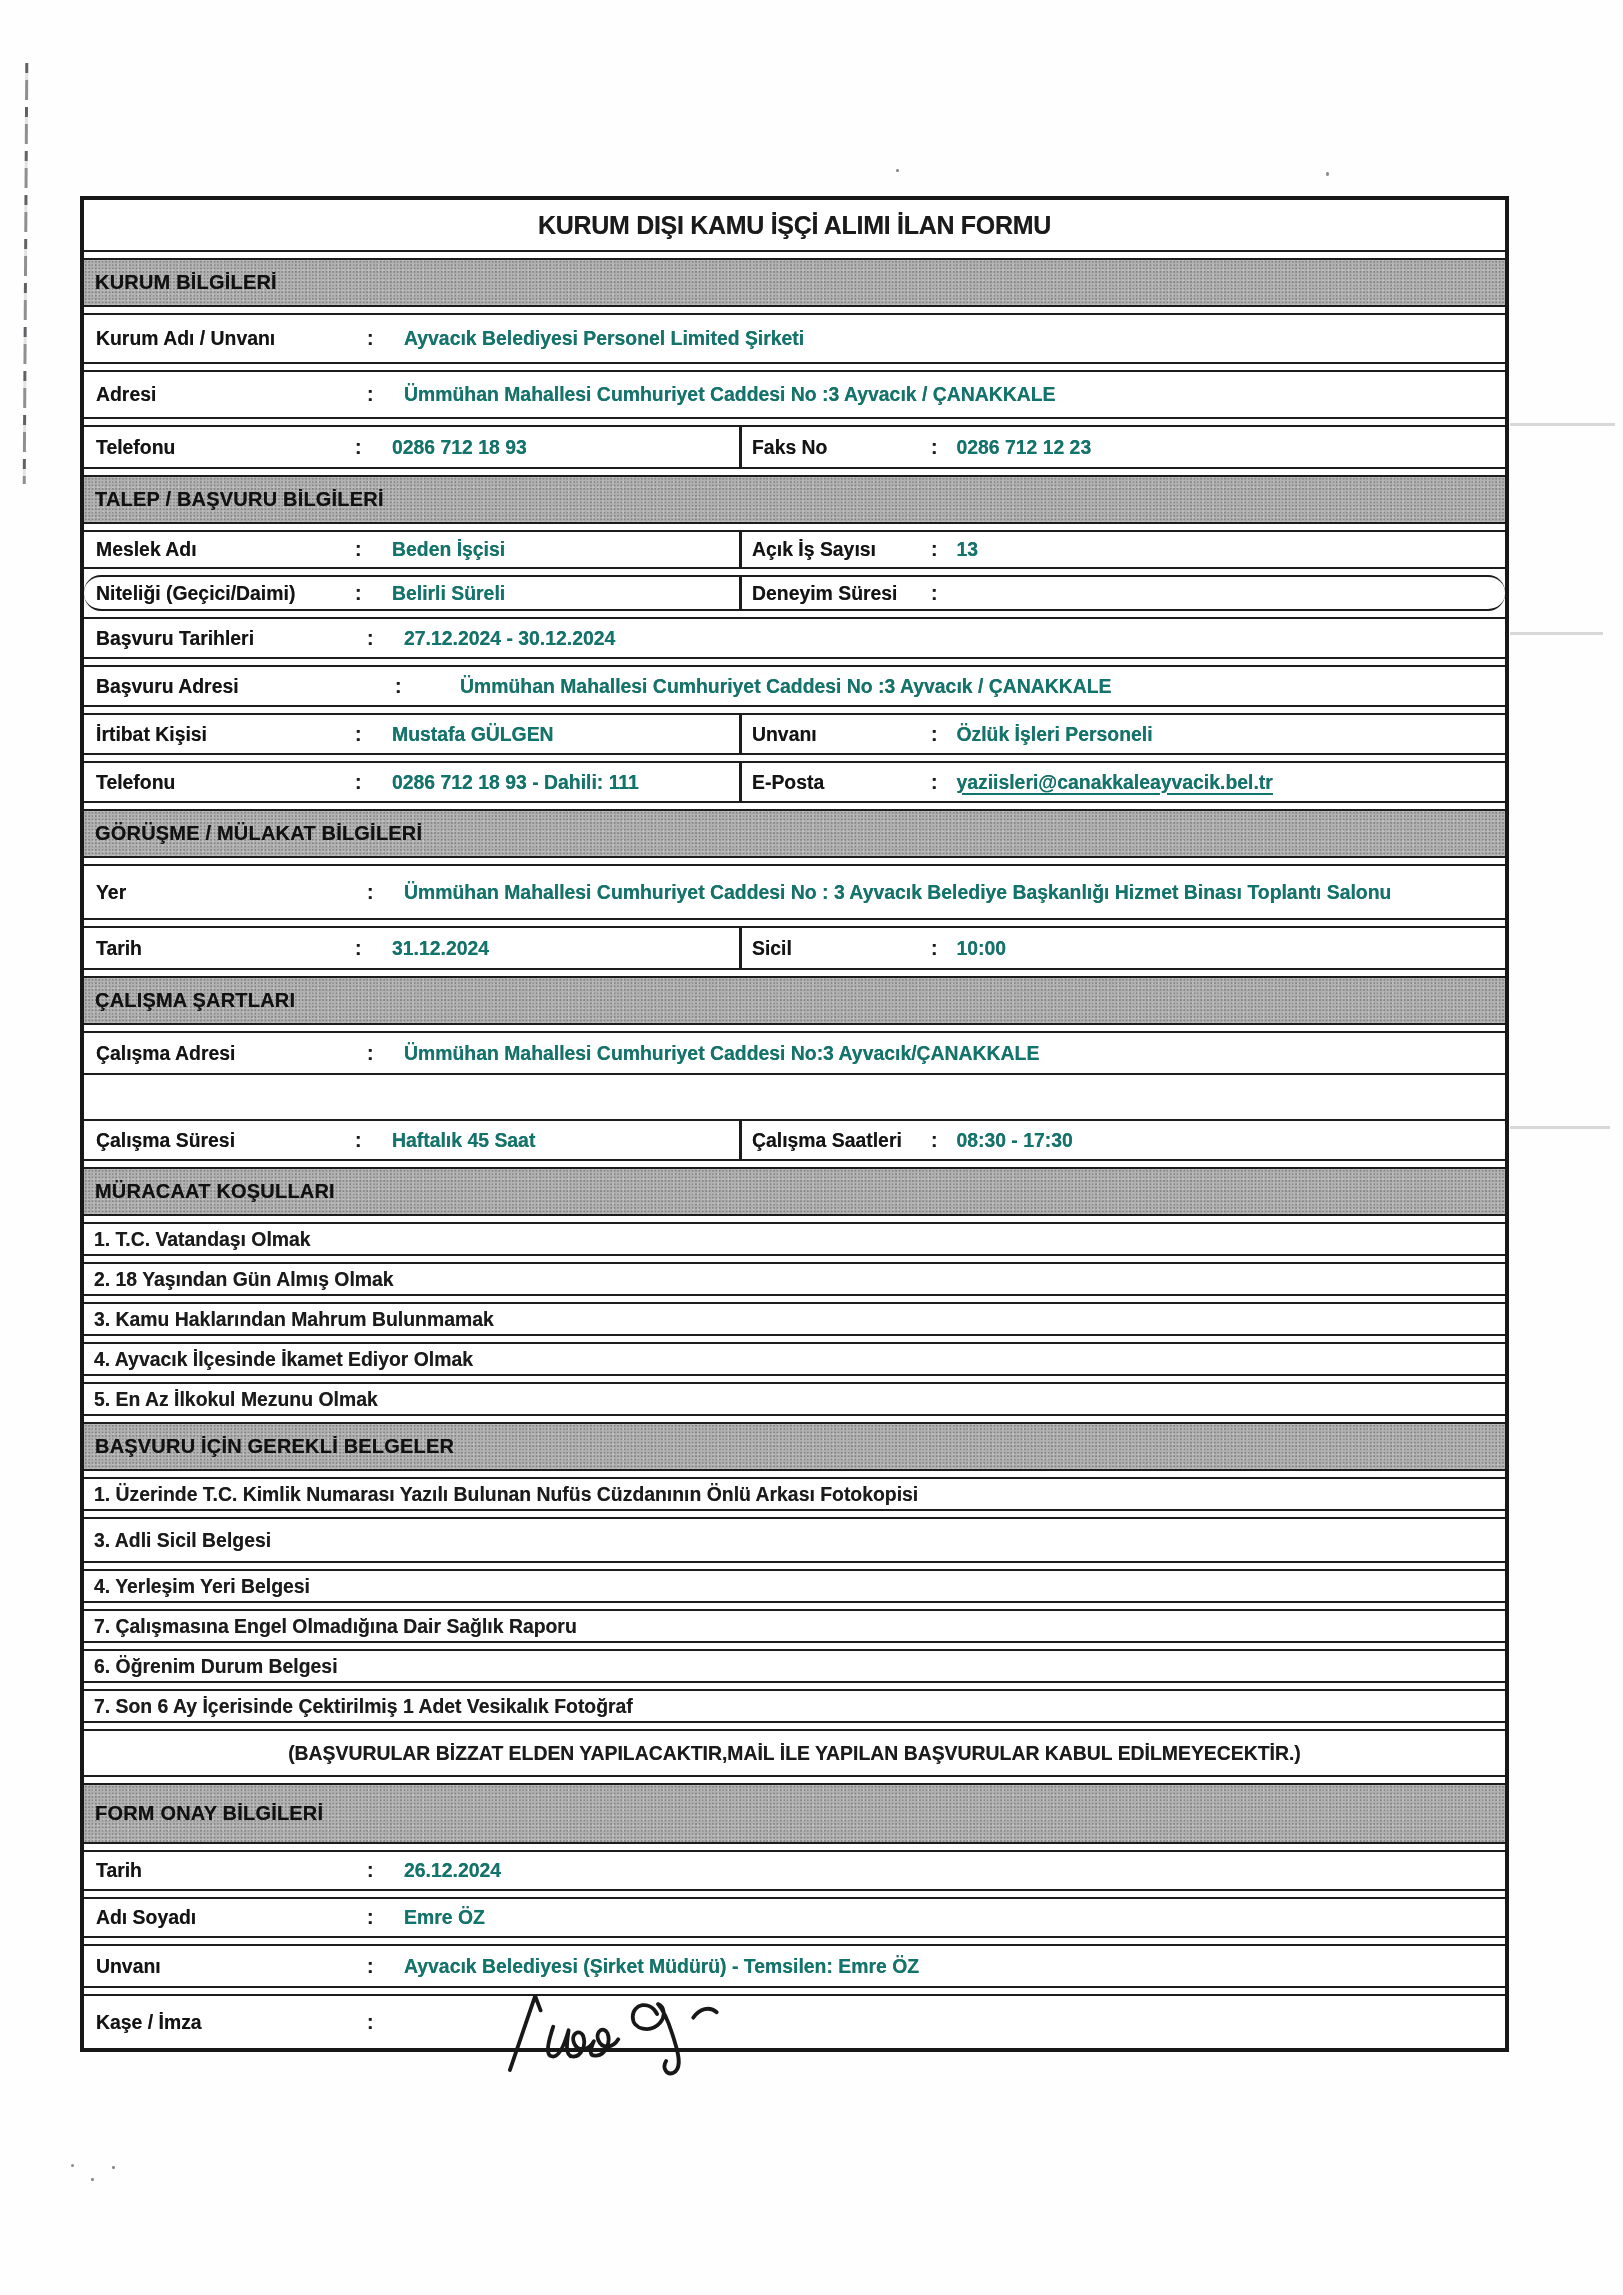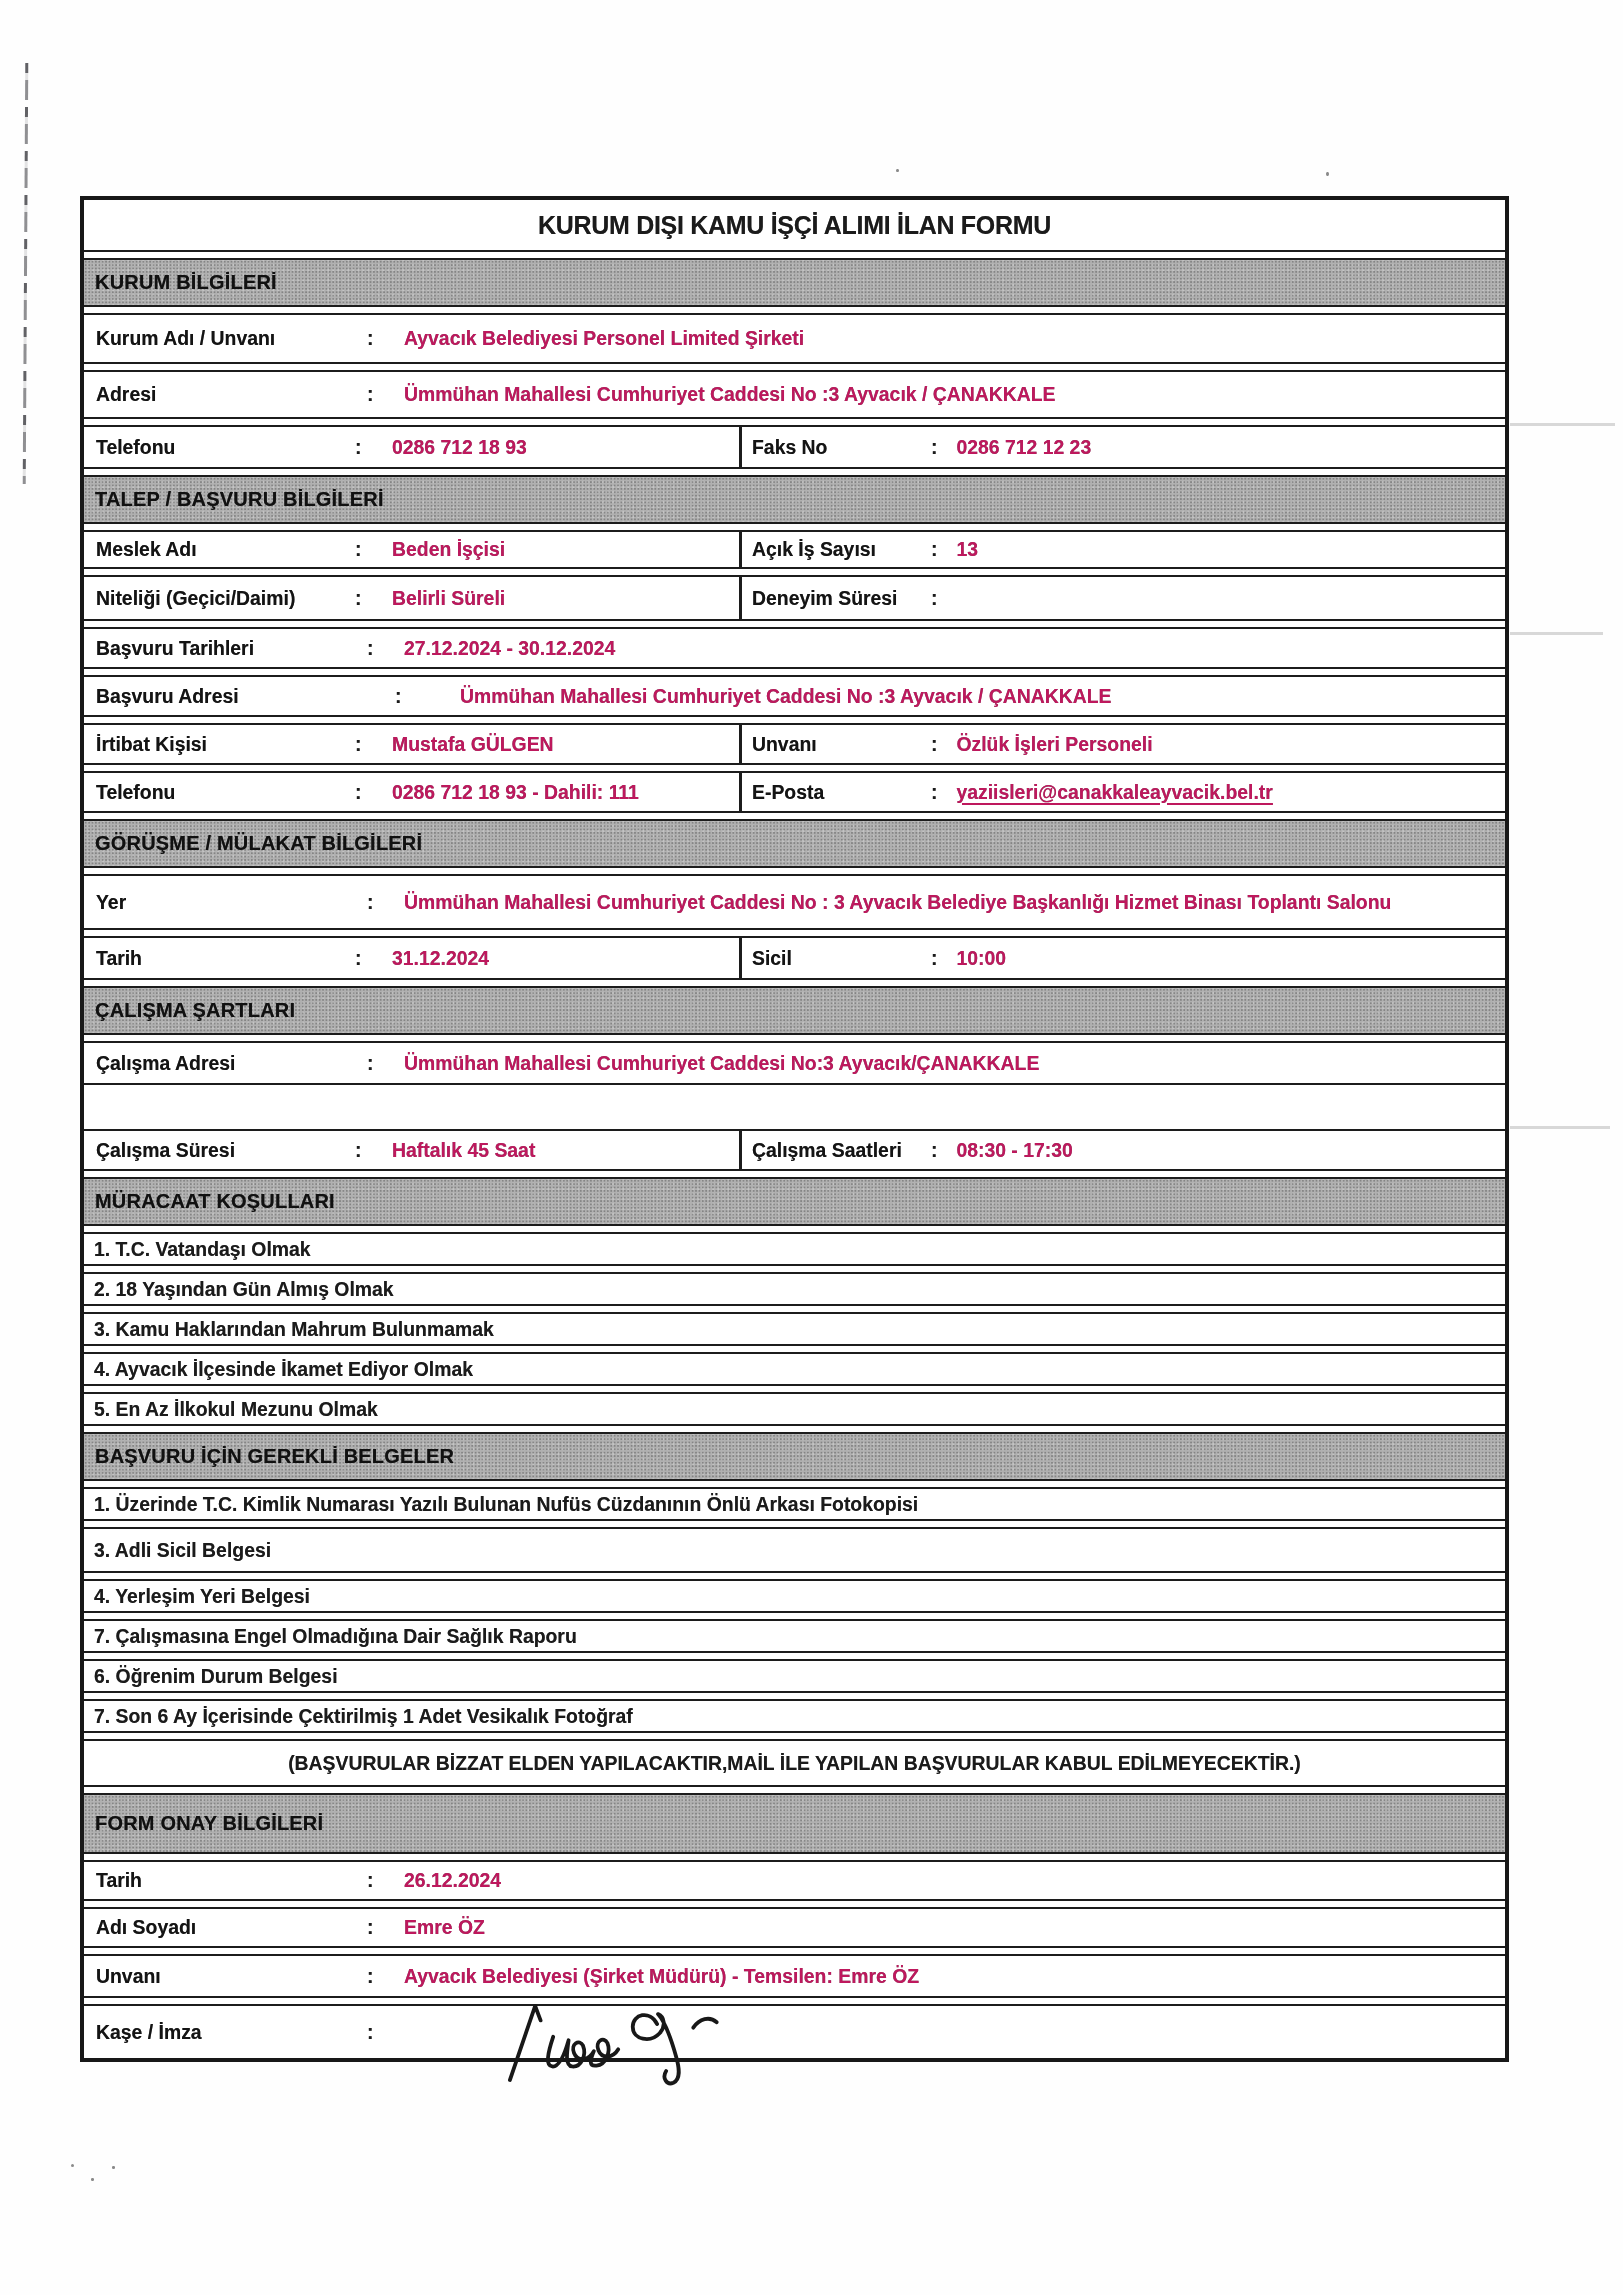--- a/index.html
+++ b/index.html
@@ -52,21 +52,21 @@
   .row.field{
     display:grid;grid-template-columns:271px 25px 1fr;
     align-items:center;padding-left:12px;
   }
   .row.split{display:grid;grid-template-columns:655px 1fr;align-items:stretch;}
   .cell{display:grid;align-items:center;box-sizing:border-box;}
   .cell.left{grid-template-columns:259px 25px 1fr;padding-left:12px;}
   .cell.right{grid-template-columns:179px 22px 1fr;padding-left:10px;border-left:3.4px solid #1c1c1c;}
   .lbl{font-weight:700;font-size:19.4px;color:#141414;white-space:nowrap;}
   .colon{font-weight:700;font-size:19.4px;}
-  .val{font-weight:700;font-size:19.4px;color:#be185d;padding-left:12px;white-space:nowrap;}
+  .val{font-weight:700;font-size:19.4px;color:#0f766e;padding-left:12px;white-space:nowrap;}
   .underline{text-decoration:underline;text-decoration-thickness:1.7px;text-underline-offset:4.2px;}
   .row.list{display:flex;align-items:center;padding-left:10px;font-weight:700;font-size:19.4px;}
   .row.note{display:flex;align-items:center;justify-content:center;font-weight:700;font-size:19.4px;}
 
   .sig{position:absolute;left:406px;top:-13.5px;width:271px;height:100px;z-index:6;pointer-events:none;}
   .sig path{fill:none;stroke:#181818;stroke-width:4.2;stroke-linecap:round;stroke-linejoin:round;}
 </style>
 </head>
 <body>
 
@@ -127,21 +127,21 @@
         <span class="colon">:</span>
         <span class="val">Beden İşçisi</span>
       </div>
       <div class="cell right">
         <span class="lbl">Açık İş Sayısı</span>
         <span class="colon">:</span>
         <span class="val" style="padding-left:3.4px;">13</span>
       </div>
     </div>
 
-    <div class="row split" style="height:46px;">
+    <div class="row split" style="height:36px;border-radius:17px;">
       <div class="cell left">
         <span class="lbl">Niteliği (Geçici/Daimi)</span>
         <span class="colon">:</span>
         <span class="val">Belirli Süreli</span>
       </div>
       <div class="cell right">
         <span class="lbl">Deneyim Süresi</span>
         <span class="colon">:</span>
         <span class="val"></span>
       </div>

